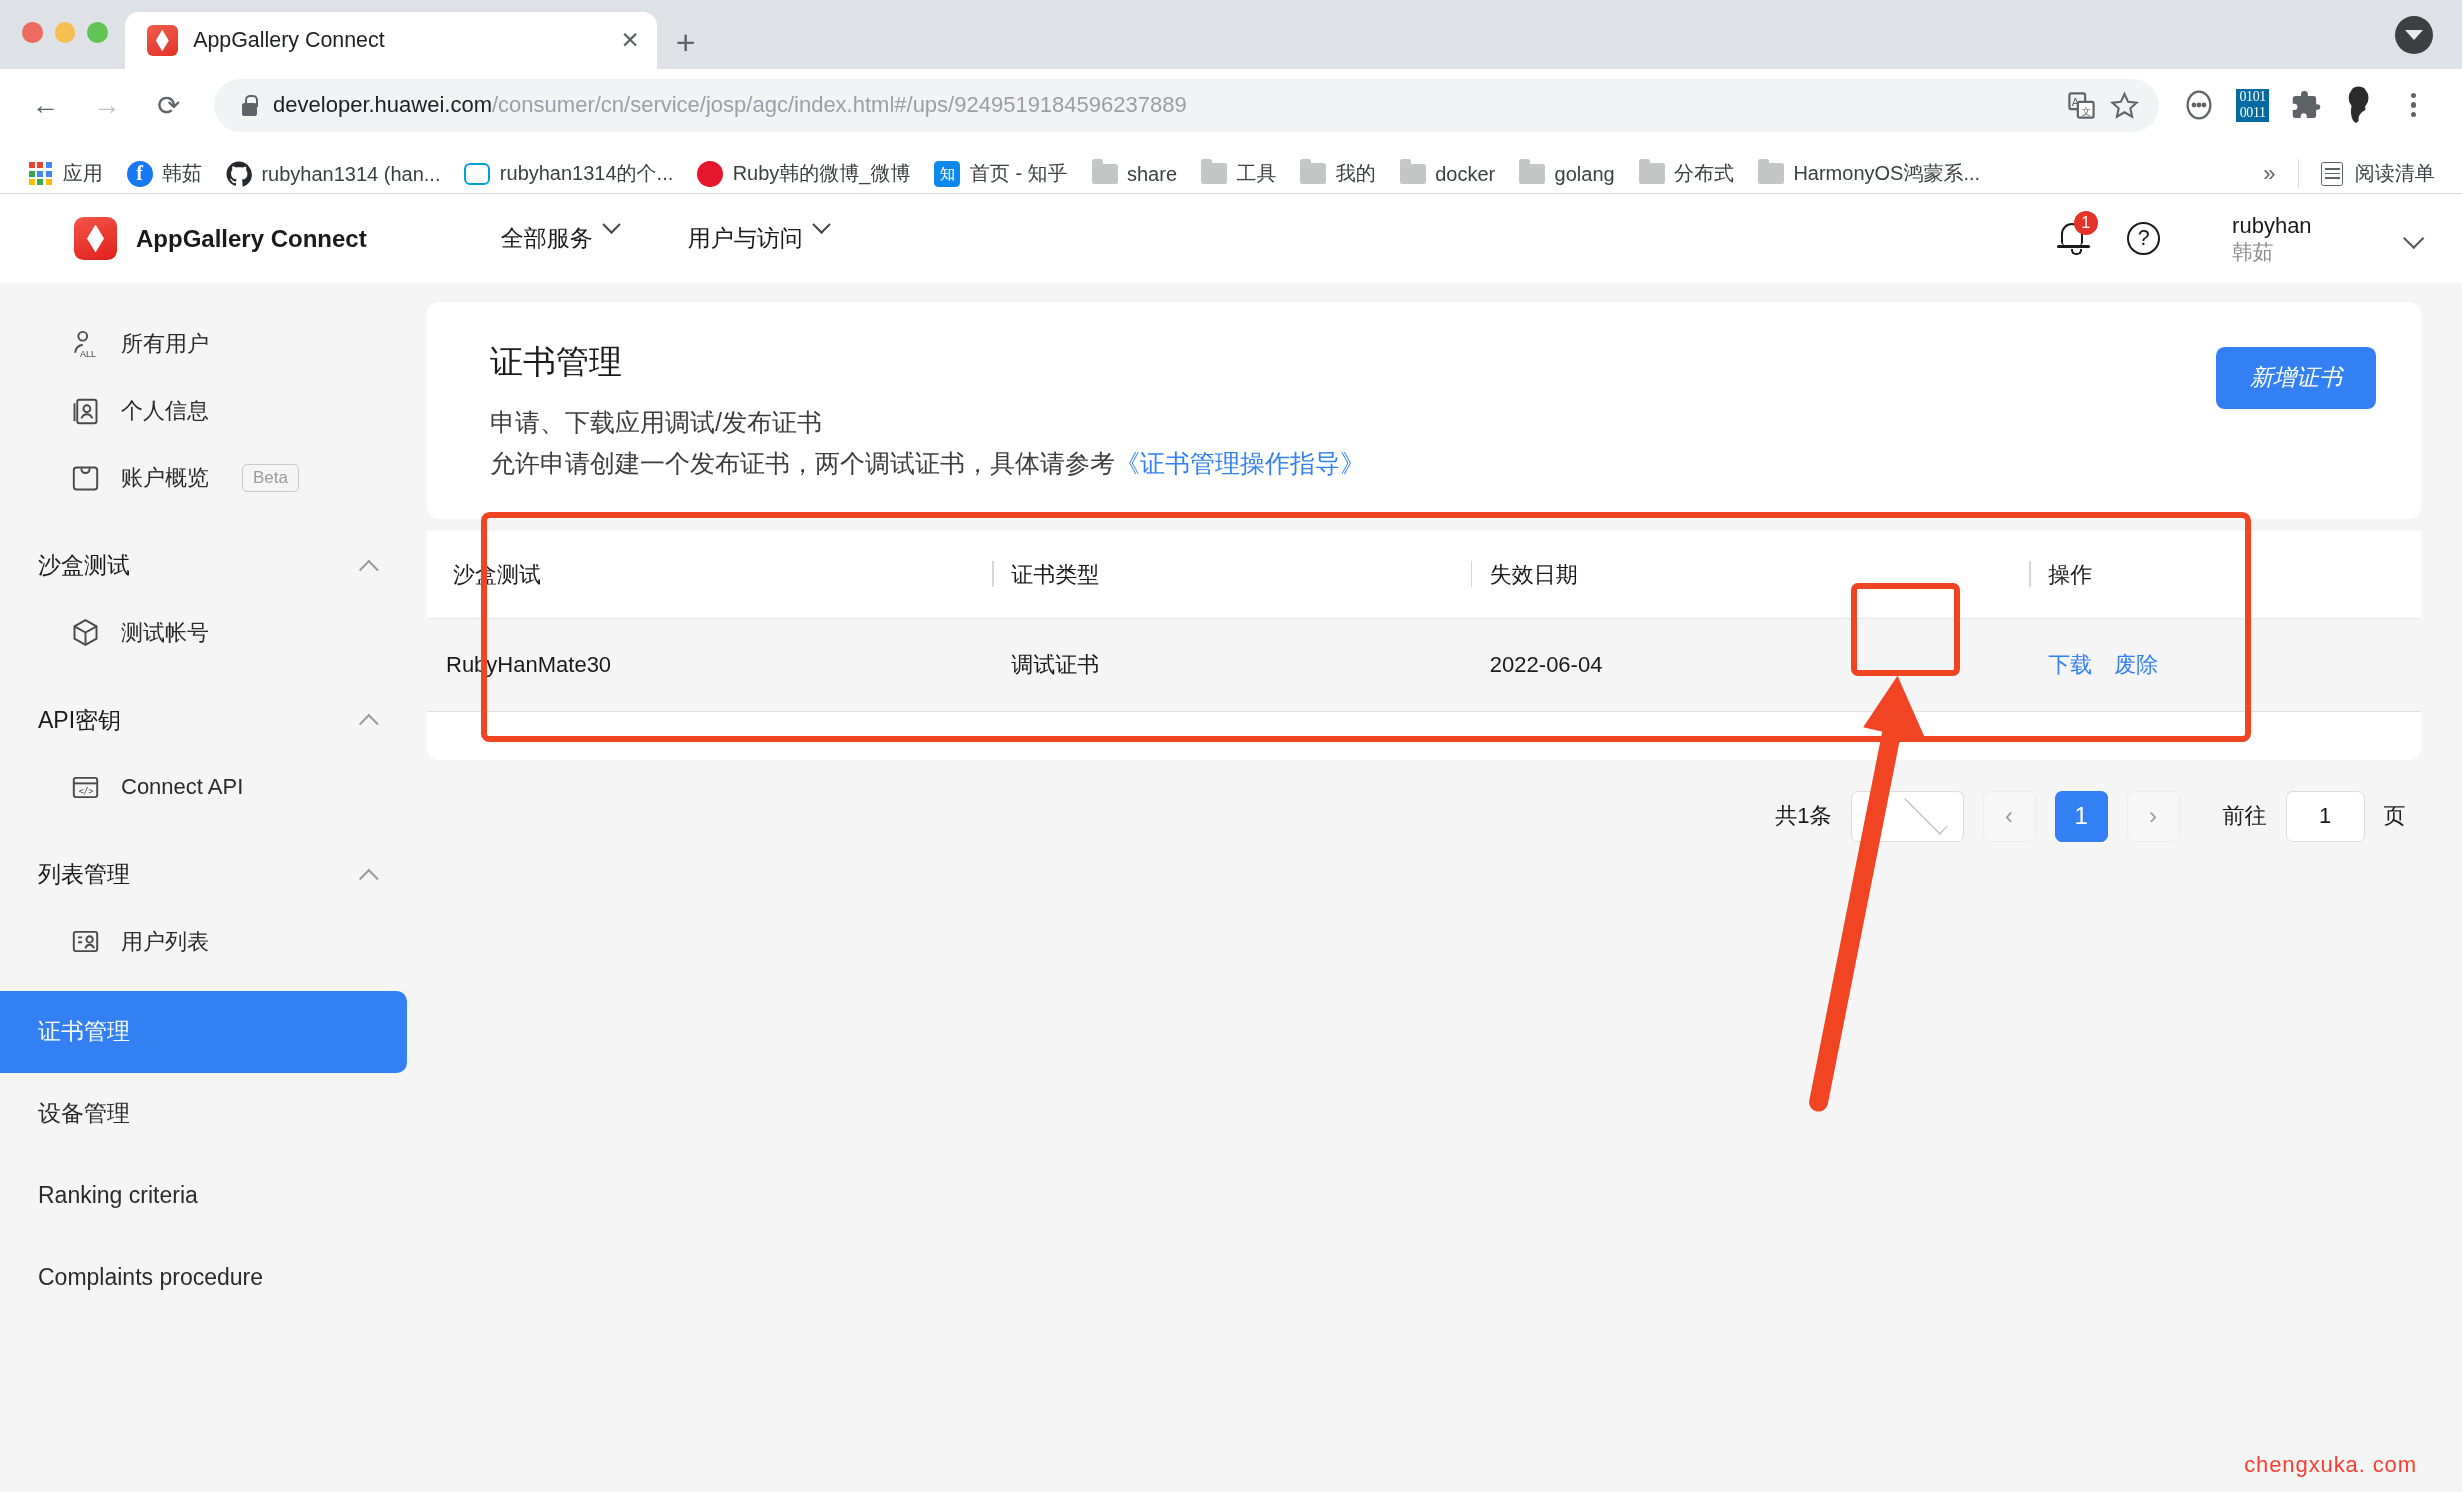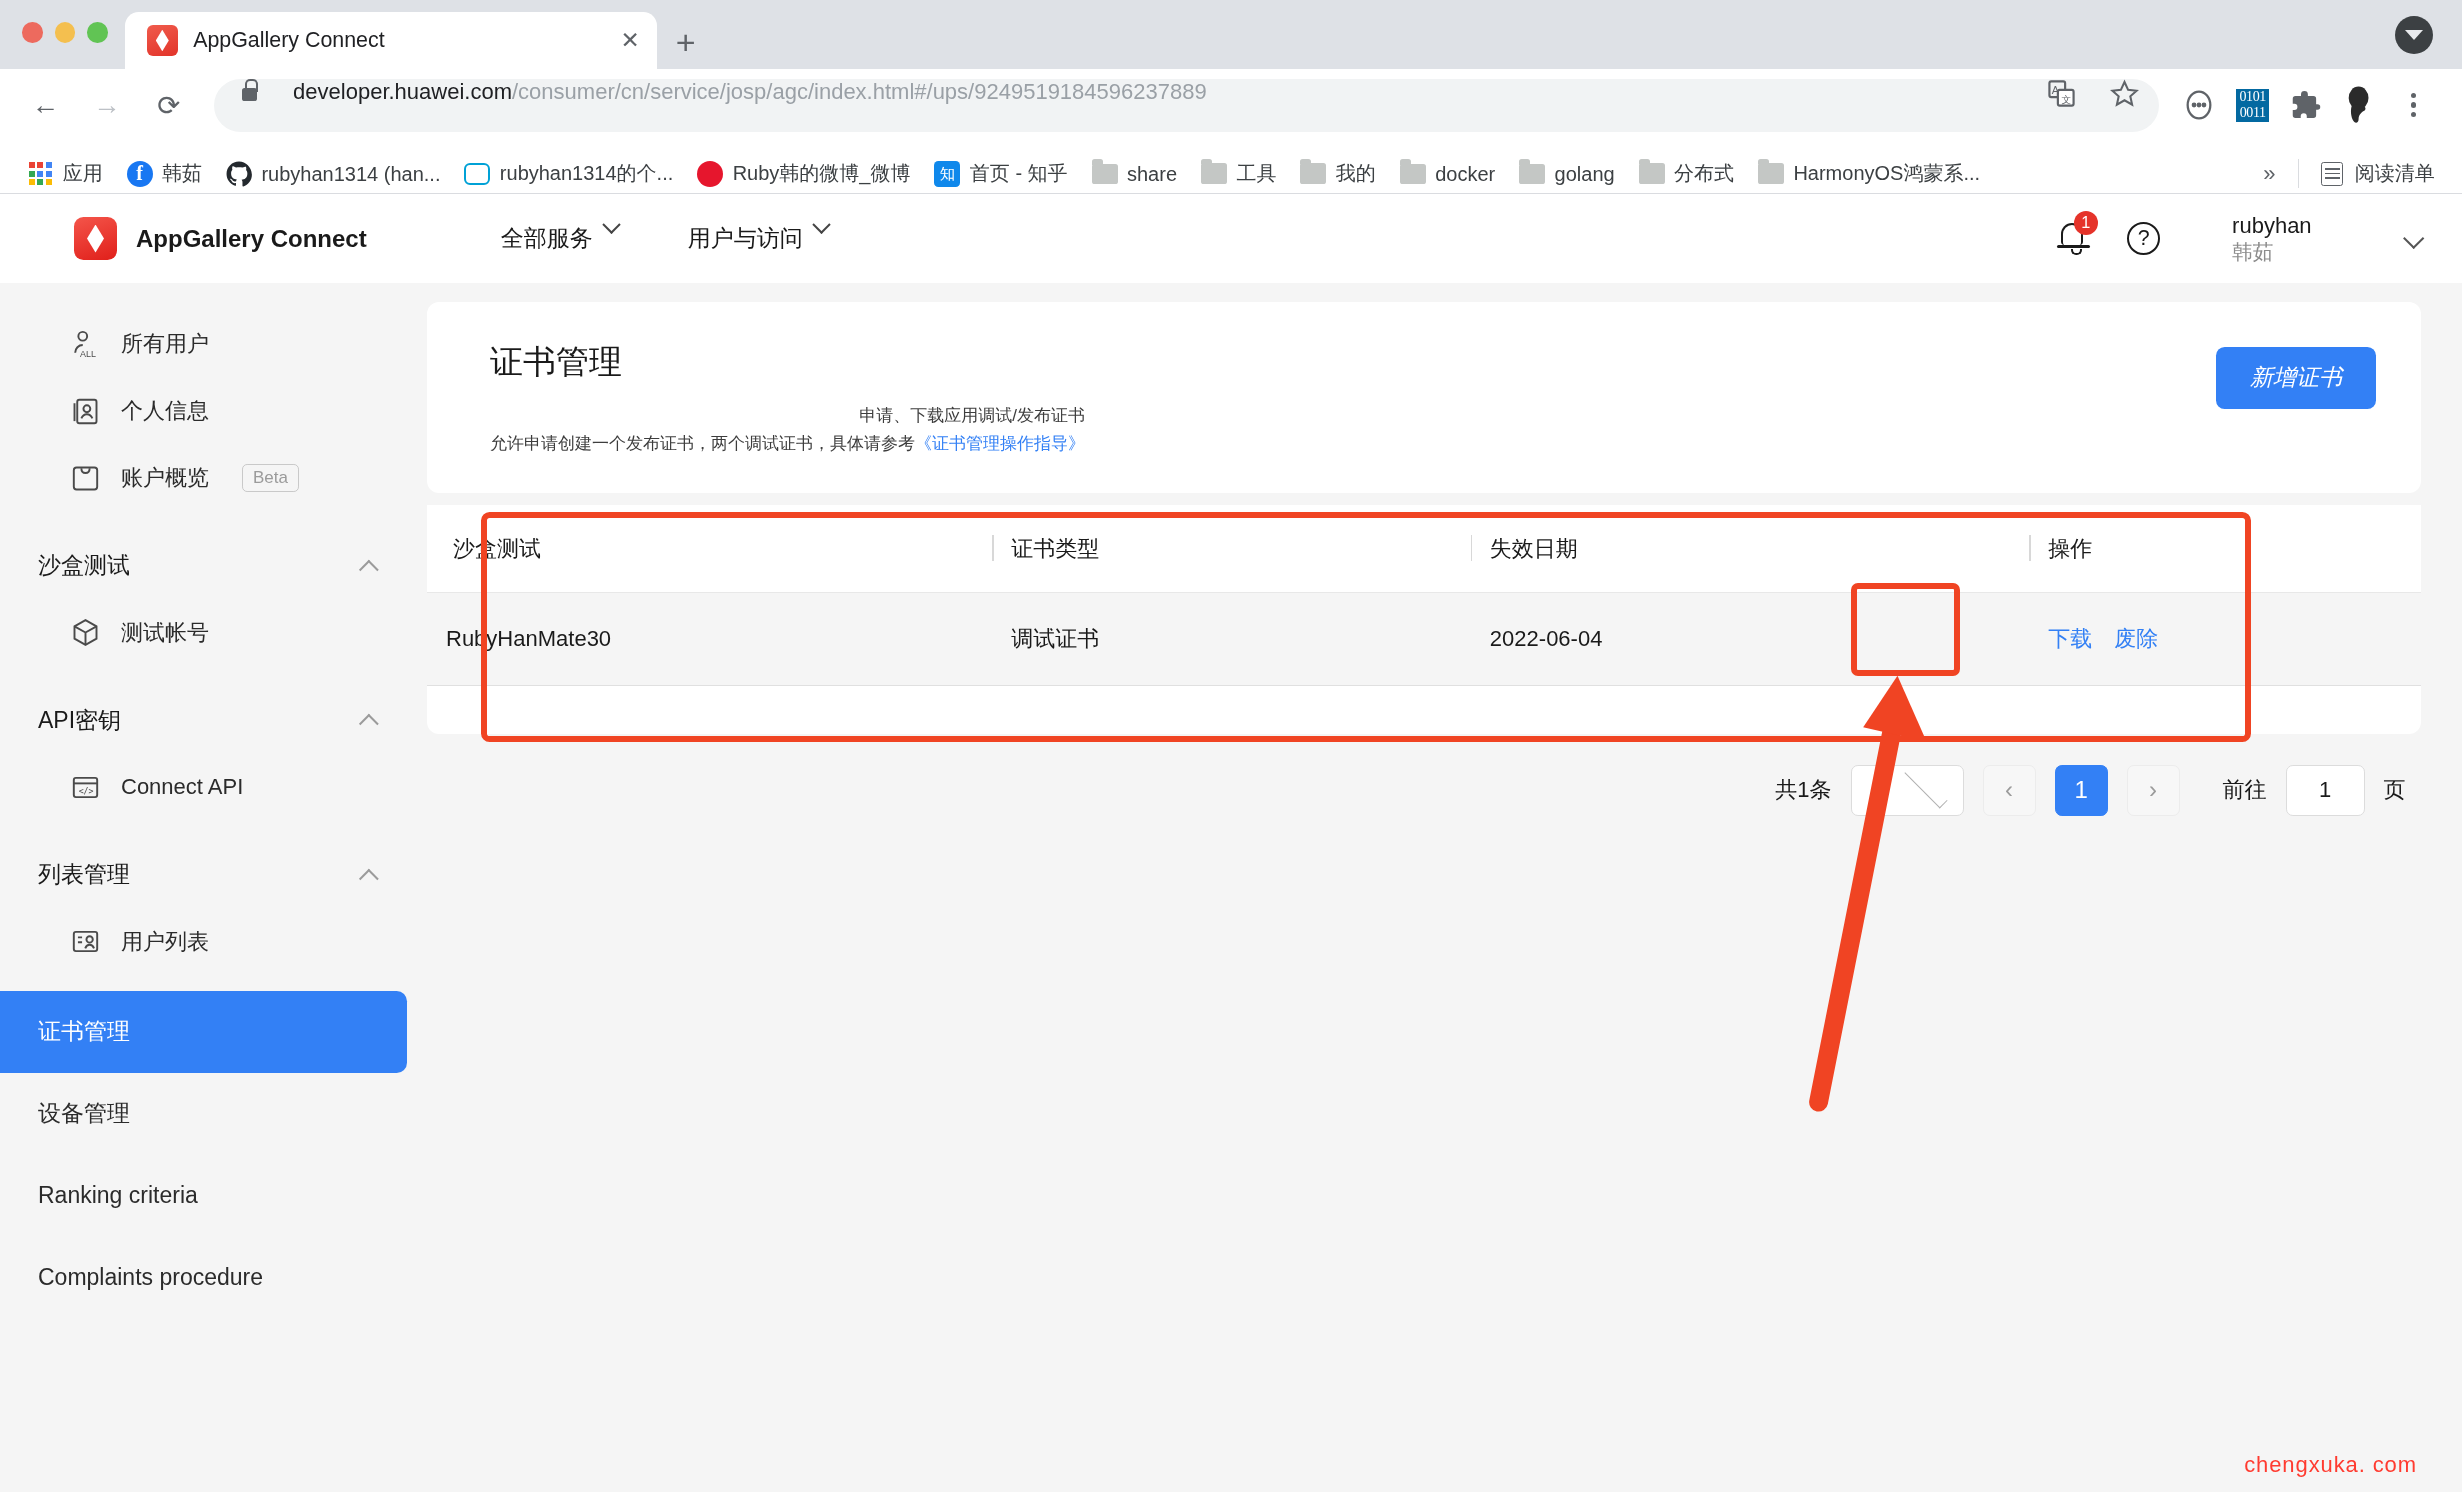--- a/index.html
+++ b/index.html
@@ -62,21 +62,21 @@
     display: flex; align-items: center; padding: 0 26px 0 19px; gap: 8.6px;
   }
   .nav-btn {
     width: 53px; height: 53px; border-radius: 50%;
     display: flex; align-items: center; justify-content: center;
     font-size: 27.5px; color: #5f6368; cursor: pointer; flex: none;
   }
   .nav-btn.disabled { color: #bdc1c6; }
   .omnibox {
     flex: 1; height: 53px; background: #f1f3f4; border-radius: 27.5px;
-    display: flex; align-items: flex-start; padding: 0 20.6px 0 26px; gap: 34px;
+    display: flex; align-items: center; padding: 0 20.6px 0 26px; gap: 14px;
     margin-left: 10.3px; margin-right: 8.6px; min-width: 0;
   }
   .lock-icon { width: 19px; height: 22px; position: relative; flex: none; }
   .lock-icon::before {
     content:""; position: absolute; left: 1.7px; bottom: 0;
     width: 15.4px; height: 13px; background: #5f6368; border-radius: 2.6px;
   }
   .lock-icon::after {
     content:""; position: absolute; left: 5.1px; top: 0.9px;
     width: 8.6px; height: 10.3px; border: 2.6px solid #5f6368;
@@ -206,21 +206,21 @@
     border-radius: 0 10.3px 10.3px 0;
   }
 
   
   .main { flex: 1; position: relative; padding: 19px 41px 0 0; }
   .card {
     background: #fff; border-radius: 12px; position: relative;
   }
   .card-head { padding: 38px 45px 36px 63px; display: flex; align-items: flex-start; }
   .page-title { font-size: 33px; color: #1a1a1a; margin-bottom: 17px; }
-  .page-desc { font-size: 17px; color: #3d3d3d; line-height: 1.62; text-align: right; }
+  .page-desc { font-size: 25px; color: #3d3d3d; line-height: 1.62; }
   .link-blue { color: #3380f5; }
   .btn-primary {
     margin-left: auto; background: #3380f5; color: #fff; border: none;
     border-radius: 8.6px; font-size: 23px; padding: 0 34px; height: 62px;
     cursor: pointer; margin-top: 6.9px; white-space: nowrap;
     font-family: "Liberation Sans", sans-serif;
     font-style: italic;
   }
 
   .card-table { margin-top: 12px; padding-bottom: 48px; }

